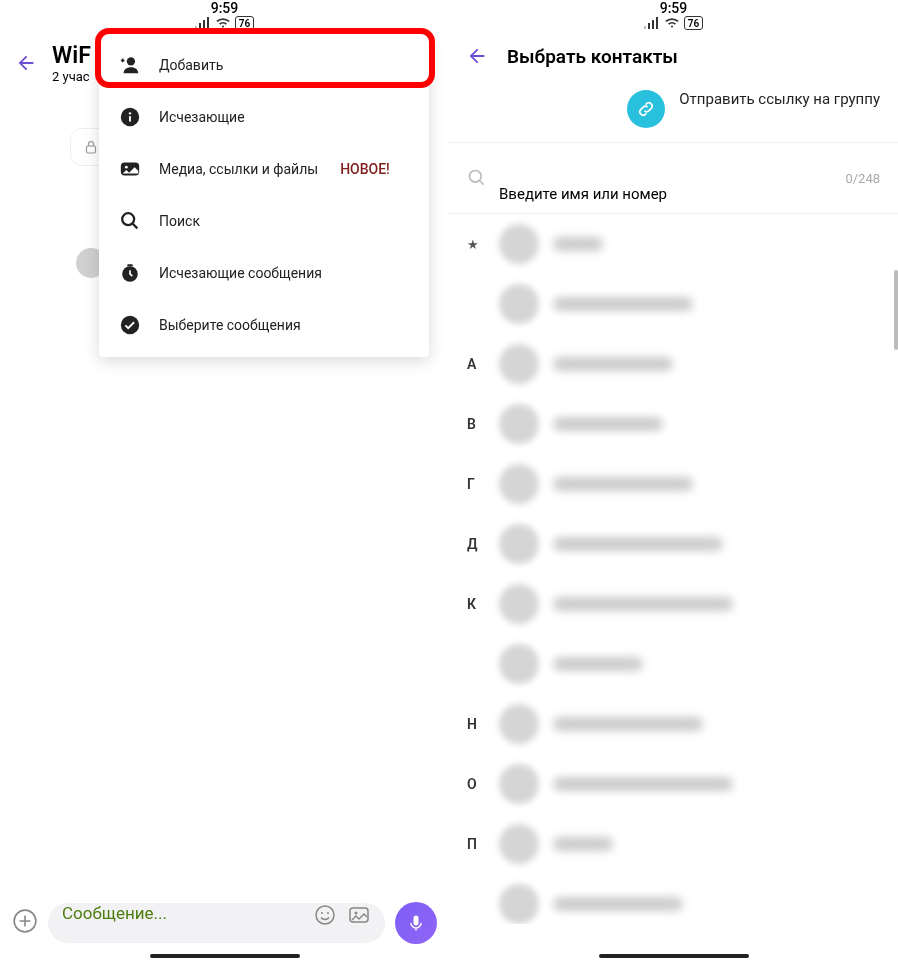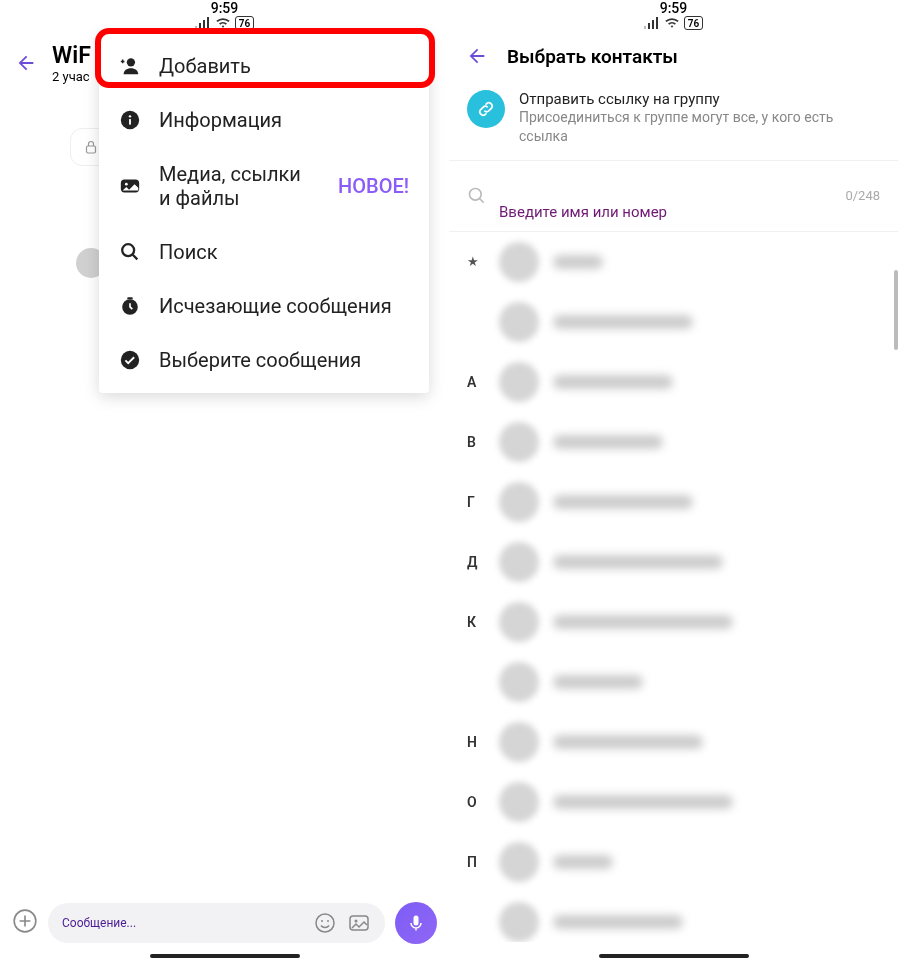--- a/index.html
+++ b/index.html
@@ -12,44 +12,44 @@
 
   
   .left .header { display: flex; align-items: center; padding: 12px 14px; gap: 14px; }
   .back-arrow { width: 24px; height: 24px; display: flex; align-items: center; justify-content: center; }
   .left .title-block .title { font-size: 23px; font-weight: 600; }
   .left .title-block .subtitle { font-size: 13px; color: #000000; }
   .msg-bubble { position: absolute; left: 70px; top: 128px; border: 1px solid #eee; border-radius: 12px; padding: 10px 14px; display: flex; align-items: center; gap: 6px; font-size: 14px; color: #555; background: #fff; }
   .avatar-circle { position: absolute; left: 76px; top: 248px; width: 30px; height: 30px; border-radius: 50%; background: #d0d0d0; }
 
   .dropdown { position: absolute; left: 99px; top: 33px; width: 330px; background: #fff; border-radius: 4px; box-shadow: 0 4px 16px rgba(0,0,0,0.15); z-index: 10; padding: 6px 0; }
-  .dd-item { display: flex; align-items: center; gap: 18px; padding: 15px 20px; font-size: 20px; color: #222; }
+  .dd-item { display: flex; align-items: center; gap: 18px; padding: 15px 20px; font-size: 14px; color: #222; }
   .dd-item .icon { width: 22px; height: 22px; display: flex; align-items: center; justify-content: center; }
-  .dd-item .new-tag { color: #8b5cf6; font-weight: 500; margin-left: 4px; }
+  .dd-item .new-tag { color: #7f1d1d; font-weight: 500; margin-left: 4px; }
   .highlight-box { position: absolute; left: 95px; top: 28px; width: 340px; height: 60px; border: 6px solid #f00; border-radius: 14px; z-index: 11; pointer-events: none; }
 
   .composer { position: absolute; bottom: 12px; left: 0; right: 0; height: 50px; display: flex; align-items: center; padding: 0 12px; gap: 10px; }
-  .composer-input { flex: 1; height: 40px; border-radius: 20px; background: #f2f2f4; display: flex; align-items: center; padding: 0 14px; color: #4c1d95; font-size: 12px; gap: 10px; }
+  .composer-input { flex: 1; height: 40px; border-radius: 20px; background: #f2f2f4; display: flex; padding: 0 14px; color: #4d7c0f; font-size: 17px; gap: 10px; }
   .composer-input .ph { flex: 1; }
   .mic-btn { width: 42px; height: 42px; border-radius: 50%; background: linear-gradient(135deg,#7d5cf5,#9067f6); display: flex; align-items: center; justify-content: center; }
 
   .home-ind { position: absolute; bottom: 2px; left: 50%; transform: translateX(-50%); width: 150px; height: 4px; border-radius: 3px; background: #222; }
 
   
   .right .headerR { display: flex; align-items: center; gap: 18px; padding: 14px 16px; }
   .right .headerR .title { font-size: 19px; font-weight: 600; }
 
   .link-block { display: flex; gap: 14px; padding: 8px 18px 14px; align-items: flex-start; justify-content: flex-end; }
   .link-icon { width: 38px; height: 38px; border-radius: 50%; background: #29c0dd; display: flex; align-items: center; justify-content: center; flex-shrink: 0; }
   .link-text .t1 { font-size: 15px; color: #222; }
   .link-text .t2 { font-size: 14px; color: #888; line-height: 1.35; }
 
   .search-row { display: flex; align-items: center; padding: 10px 18px; gap: 12px; border-top: 1px solid #f0f0f0; border-bottom: 1px solid #f0f0f0; }
   .search-row .sicon { width: 20px; height: 20px; }
-  .search-row .placeholder { flex: 1; color: #701a75; font-size: 15px; margin-top: 32px; }
+  .search-row .placeholder { flex: 1; color: #000000; font-size: 15px; margin-top: 32px; }
   .search-row .counter { color: #aaa; font-size: 13px; }
 
   .contacts { position: relative; height: 710px; overflow: hidden; }
   .contact-row { display: flex; align-items: center; padding: 10px 18px; gap: 14px; }
   .section-letter { width: 18px; font-size: 14px; font-weight: 600; color: #333; }
   .cavatar { width: 40px; height: 40px; border-radius: 50%; background: #d5d5d5; flex-shrink: 0; filter: blur(3px); }
   .cname { height: 14px; border-radius: 7px; background: #ccc; filter: blur(4px); }
   .star { width: 18px; font-size: 13px; color: #555; }
 
   .scroll-ind { position: absolute; right: 0; top: 270px; width: 4px; height: 80px; background: #bbb; border-radius: 2px; }
@@ -107,21 +107,21 @@
         <span>Добавить</span>
       </div>
       <div class="dd-item">
         <span class="icon">
           <svg width="22" height="22" viewBox="0 0 24 24">
             <circle cx="12" cy="12" r="10" fill="#222"></circle>
             <circle cx="12" cy="8" r="1.3" fill="#fff"></circle>
             <rect x="11" y="11" width="2" height="6" fill="#fff"></rect>
           </svg>
         </span>
-        <span>Информация</span>
+        <span>Исчезающие</span>
       </div>
       <div class="dd-item">
         <span class="icon">
           <svg width="22" height="22" viewBox="0 0 24 24">
             <rect x="2" y="5" width="20" height="14" rx="4" fill="#222"></rect>
             <circle cx="8" cy="10" r="1.5" fill="#fff"></circle>
             <path d="M4 17l4-4 3 3 6-6 4 4v3H4z" fill="#fff"></path>
           </svg>
         </span>
         <span>Медиа, ссылки и файлы</span>
@@ -216,21 +216,20 @@
   </div>
 
   <div class="link-block">
     <div class="link-icon">
       <svg width="20" height="20" viewBox="0 0 24 24">
           <path d="M10 14a4 4 0 005.6 0l3-3a4 4 0 00-5.6-5.6l-1.5 1.5M14 10a4 4 0 00-5.6 0l-3 3a4 4 0 005.6 5.6l1.5-1.5" stroke="#fff" stroke-width="2" fill="none"></path>
         </svg>
     </div>
     <div class="link-text">
       <div class="t1">Отправить ссылку на группу</div>
-      <div class="t2">Присоединиться к группе могут все, у кого есть ссылка</div>
     </div>
   </div>
 
   <div class="search-row">
     <svg class="sicon" viewBox="0 0 24 24">
         <circle cx="10" cy="10" r="7" fill="none" stroke="#bbb" stroke-width="2"></circle>
         <path d="M20 20l-5-5" stroke="#bbb" stroke-width="2"></path>
       </svg>
     <span class="placeholder">Введите имя или номер</span>
     <span class="counter">0/248</span>

